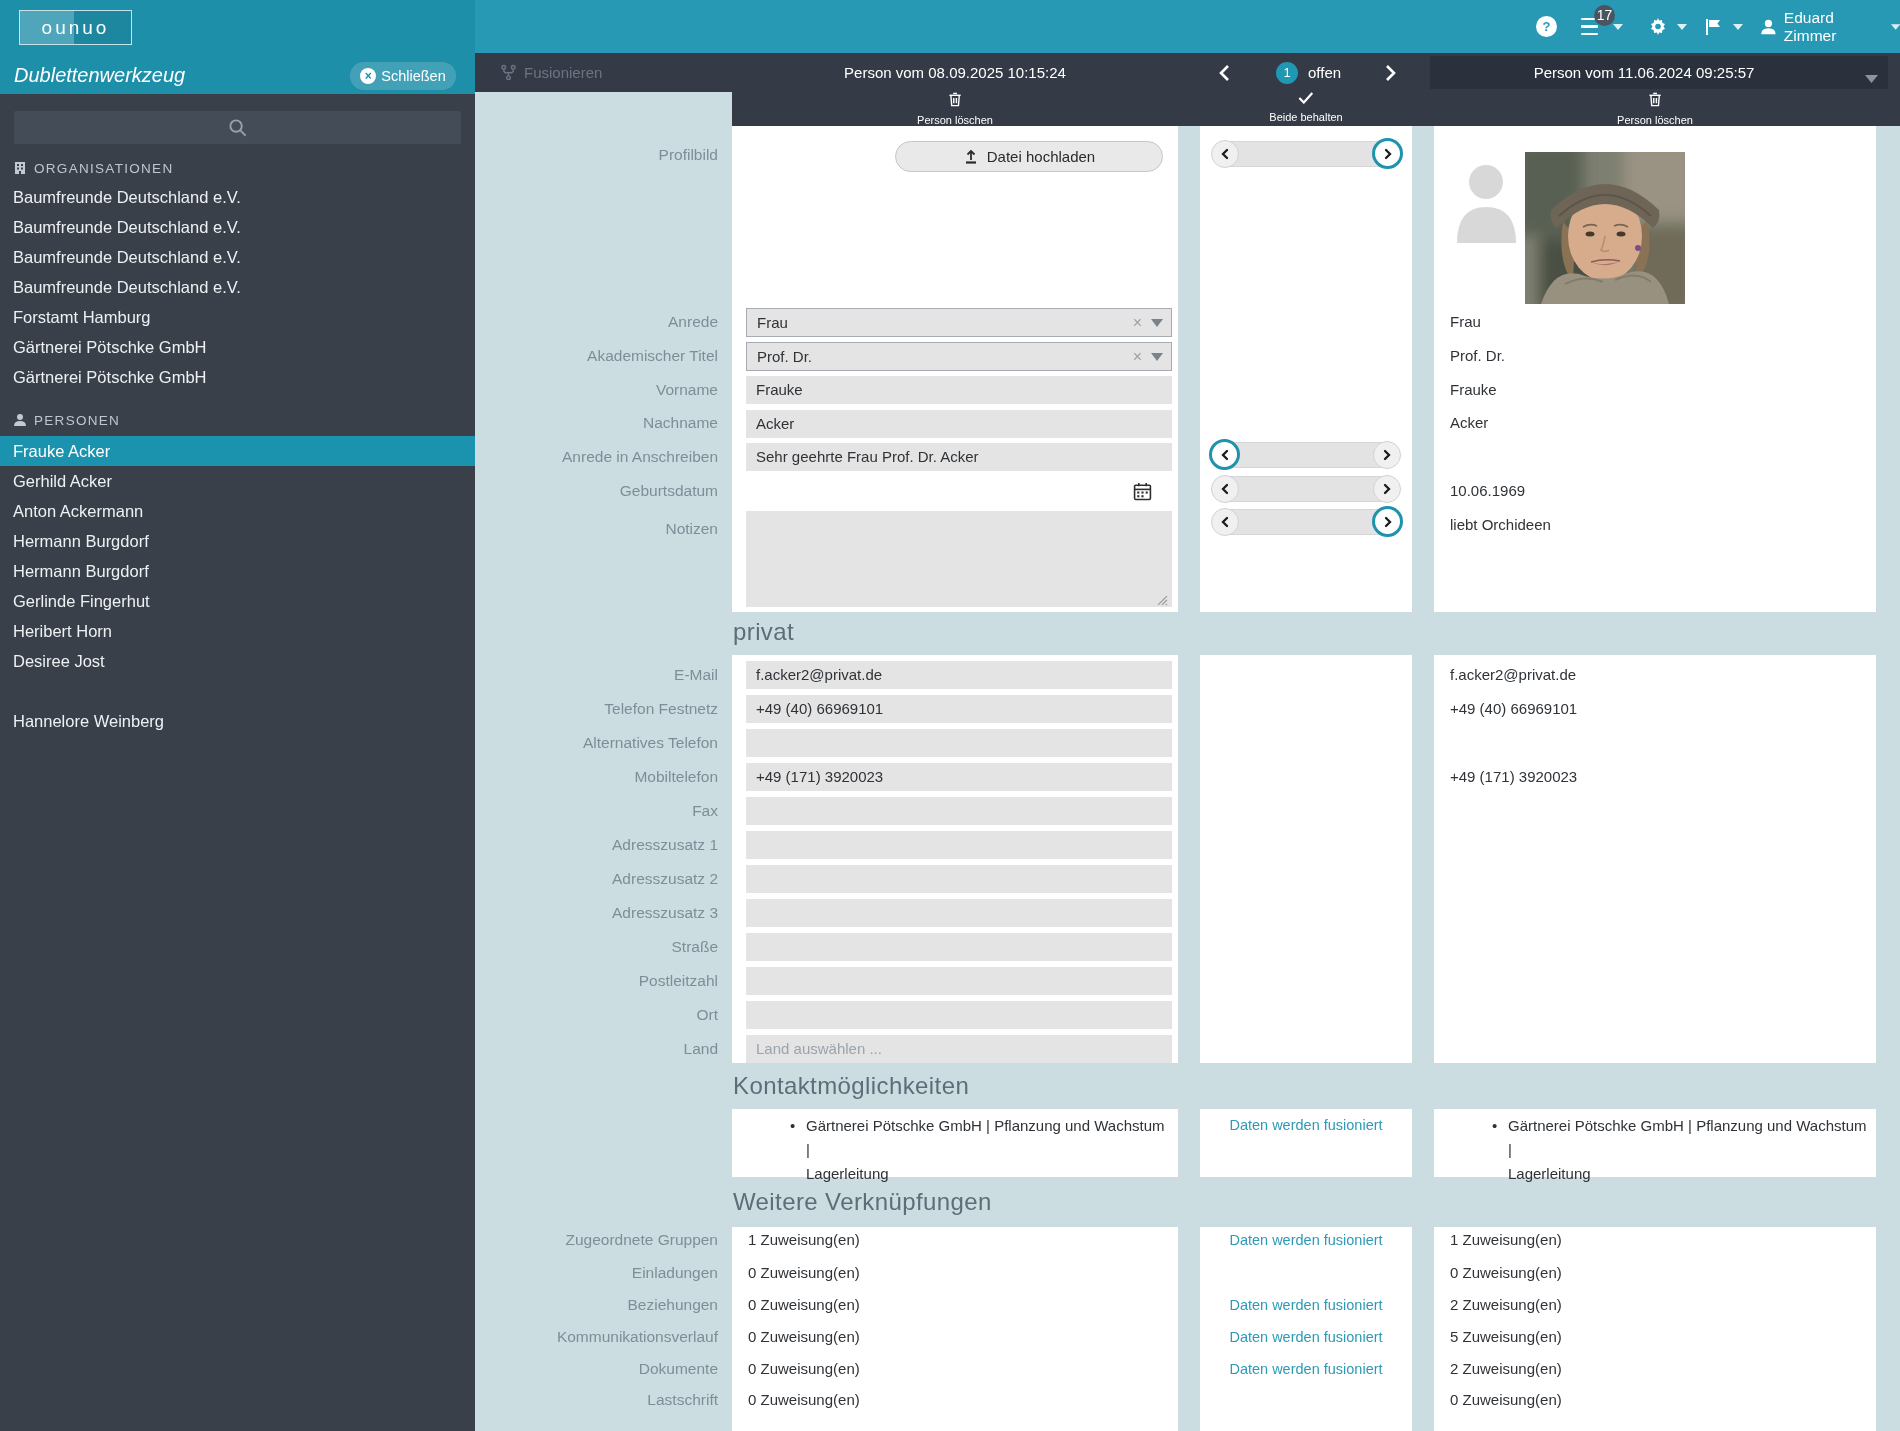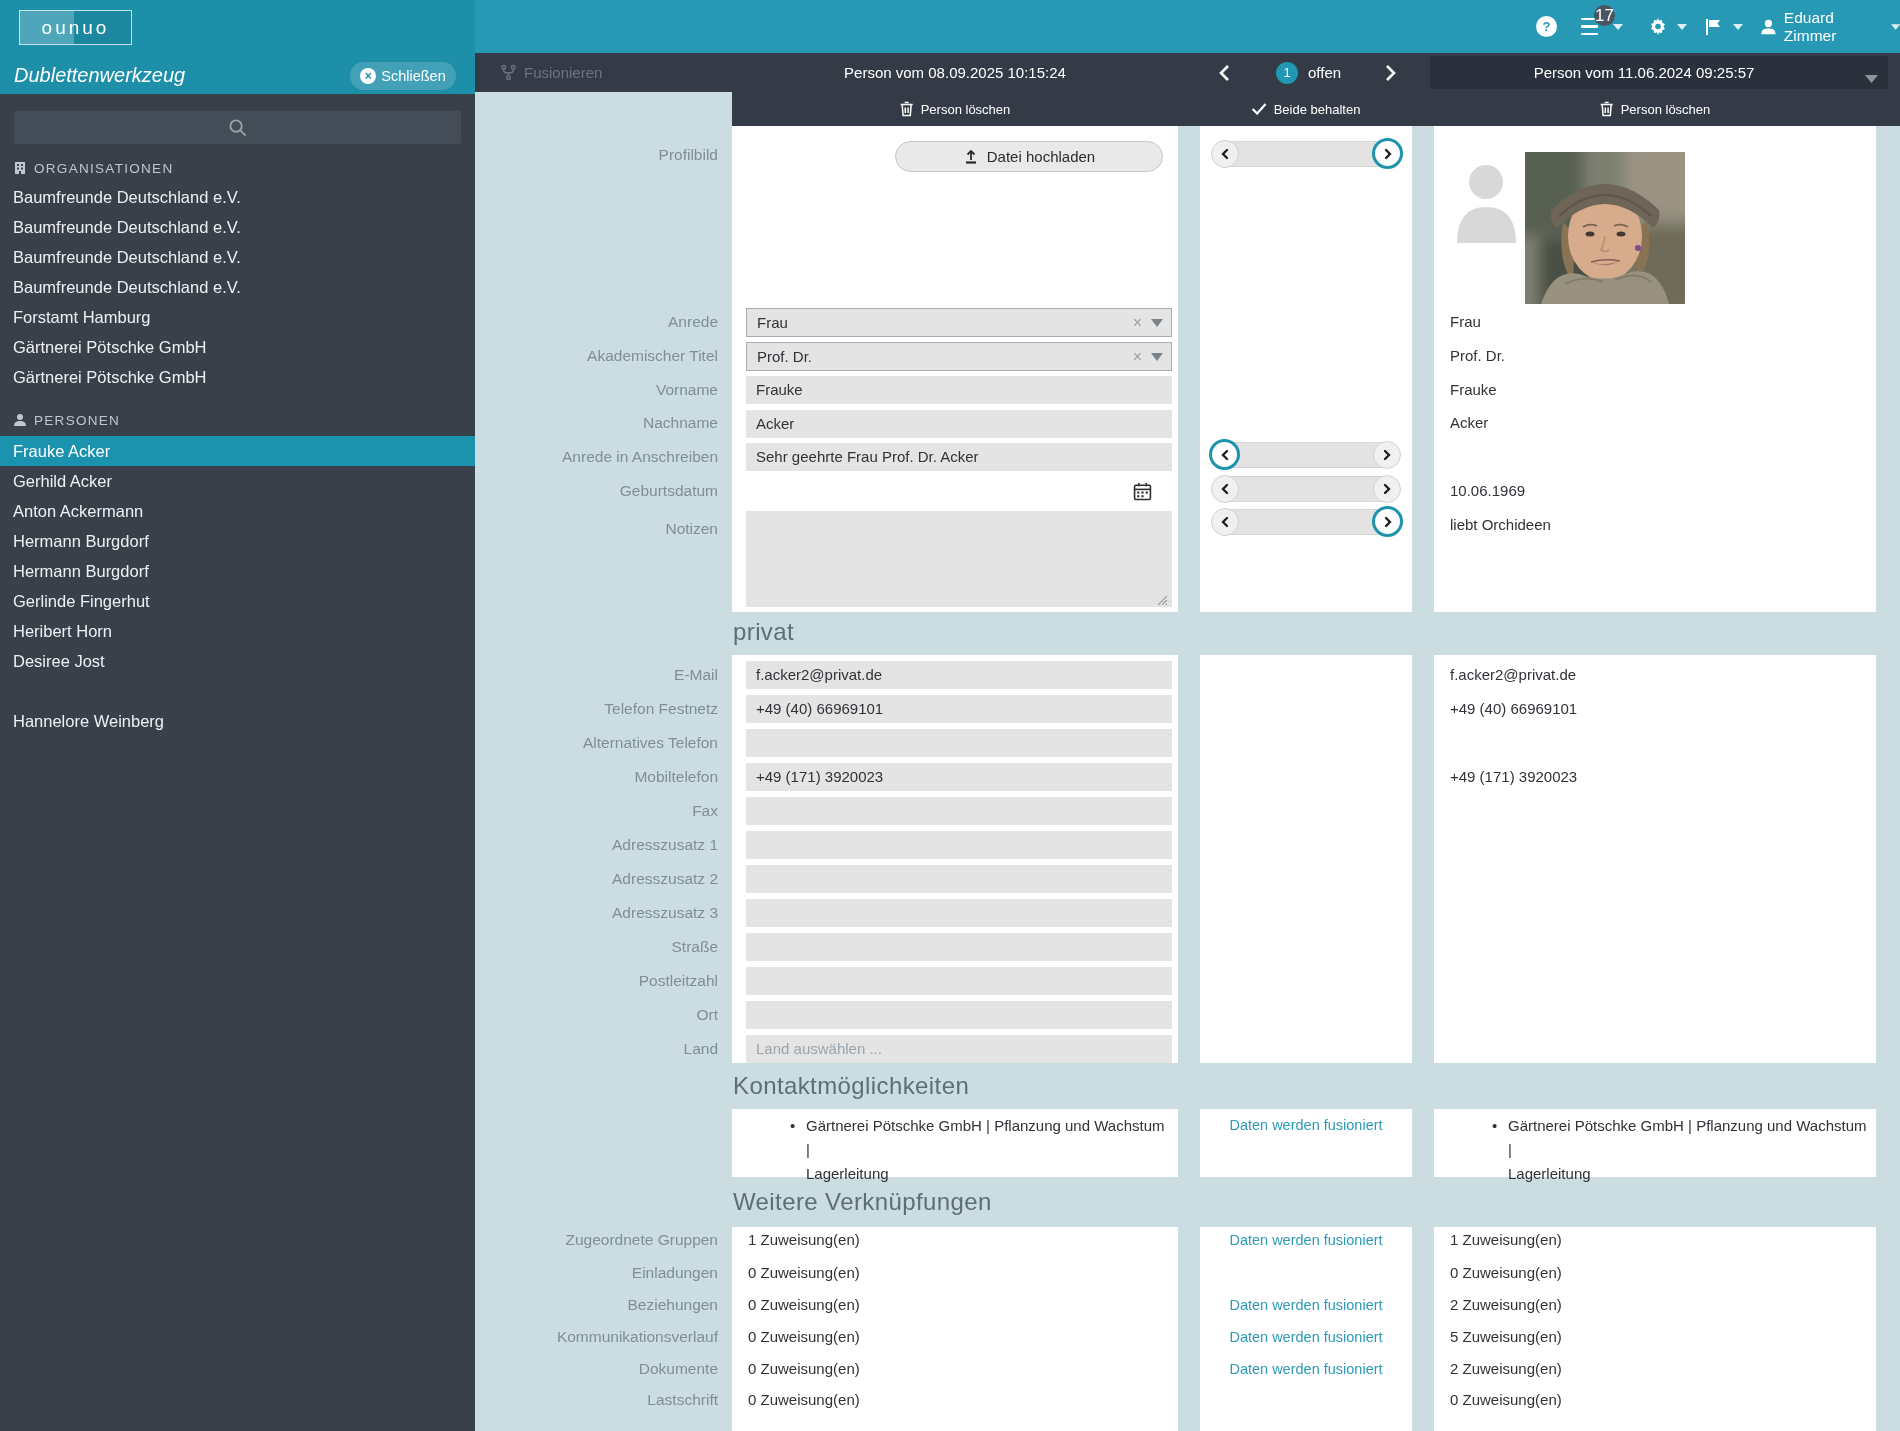--- a/index.html
+++ b/index.html
@@ -28,29 +28,29 @@
   .sb-item{position:absolute;left:0;width:475px;height:30px;line-height:30px;padding-left:13px;box-sizing:border-box;
            color:#eef1f4;font-size:16.5px;cursor:pointer;white-space:nowrap;}
   .sb-item.sel{background:#1b93ae;color:#fff;}
 
   
   .topbar{left:475px;top:0;width:1425px;height:53px;background:#2799b5;}
   .tb-icon{position:absolute;top:0;height:53px;display:flex;align-items:center;}
   .q-circle{width:21px;height:21px;border-radius:50%;background:#fff;color:#2799b5;font-weight:bold;font-size:13px;
             text-align:center;line-height:21px;}
   .badge{position:absolute;left:1594px;top:5px;width:21px;height:21px;border-radius:50%;background:#4b5560;
-         color:#fff;font-size:17px;text-align:center;line-height:21px;z-index:3;}
+         color:#fff;font-size:14px;text-align:center;line-height:21px;z-index:3;}
   .hamburger div{width:17px;height:2.6px;background:#fff;margin:2.4px 0;border-radius:1px;}
   .user-name{color:#fff;font-size:15.5px;}
 
   
   .bar1{left:475px;top:53px;width:1425px;height:39px;background:#343b46;}
   .bar2{left:732px;top:92px;width:1168px;height:34px;background:#343b46;}
-  .bar-btn{position:absolute;top:0;height:34px;display:flex;align-items:center;gap:7px;color:#fff;font-size:13px;
-           transform:translateX(-50%);cursor:pointer;white-space:nowrap;}
+  .bar-btn{position:absolute;top:0;height:34px;display:flex;align-items:center;gap:7px;color:#fff;font-size:11px;
+           transform:translateX(-50%);cursor:pointer;white-space:nowrap;flex-direction:column;}
   .fusion-btn{left:500px;top:0;height:39px;display:flex;align-items:center;gap:7px;color:#6b7484;font-size:15px;}
   .p-title{position:absolute;top:0;height:39px;line-height:39px;color:#fff;font-size:15px;transform:translateX(-50%);white-space:nowrap;}
   .nav-arrow{position:absolute;top:0;height:39px;display:flex;align-items:center;cursor:pointer;}
   .open-badge{position:absolute;left:1276px;top:62px;width:22px;height:22px;border-radius:50%;background:#2097b3;
               color:#fff;font-size:13px;text-align:center;line-height:22px;}
   .open-label{position:absolute;left:1308px;top:53px;height:39px;line-height:39px;color:#fff;font-size:15px;}
   .right-dd{left:1430px;top:56px;width:458px;height:33px;background:#2b313c;cursor:pointer;}
   .right-dd .t{position:absolute;left:0;right:30px;top:0;height:33px;line-height:33px;text-align:center;color:#fff;font-size:15px;white-space:nowrap;}
   .right-dd .c{position:absolute;right:10px;top:13px;}
 

